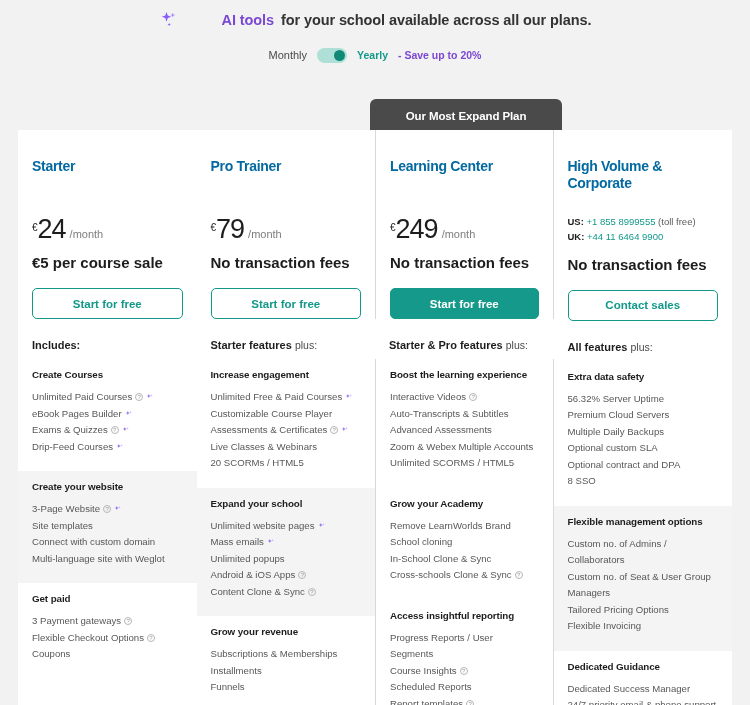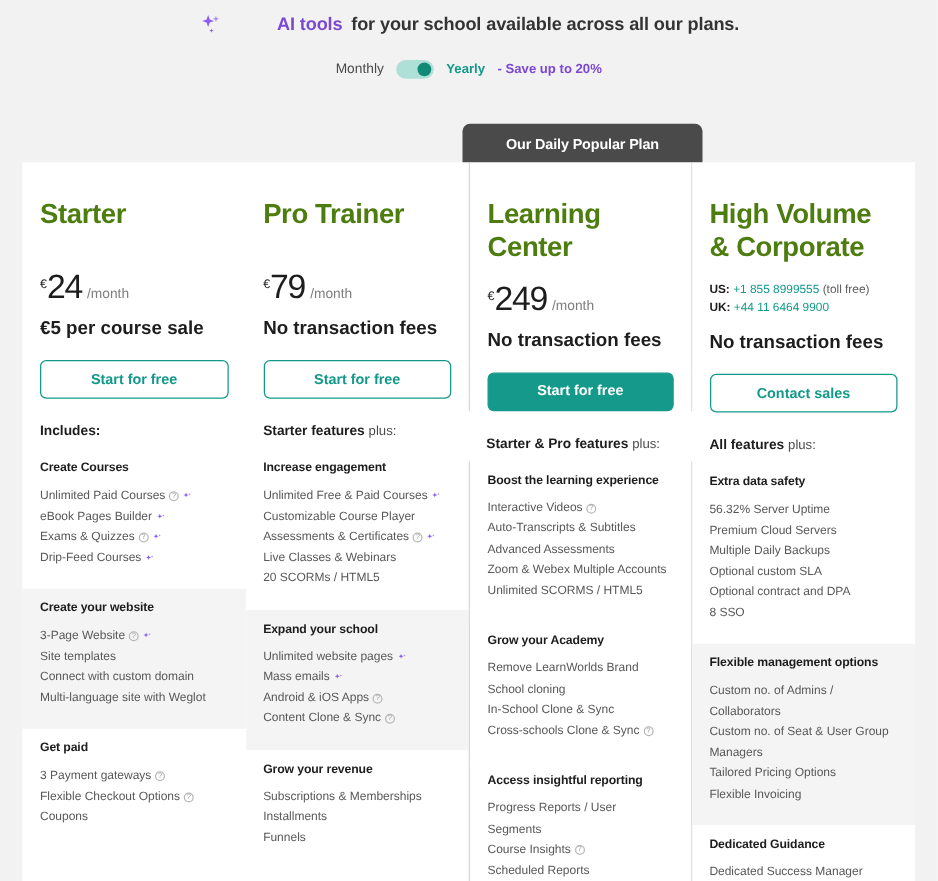--- a/index.html
+++ b/index.html
@@ -49,21 +49,21 @@
 
   .popular-badge {
     position: absolute; left: 370px; top: 99px; width: 192px; height: 34px;
     background: #4a4a4a; border-radius: 6px 6px 0 0;
     display: flex; align-items: center; justify-content: center;
     color: #fff; font-size: 11.5px; font-weight: 700; letter-spacing: -.1px;
   }
 
   .head { padding: 28px 14px 0 14px; }
   .plan-name {
-    font-size: 22px; font-weight: 700; color: #4d7c0f; line-height: 1.22;
+    font-size: 14px; font-weight: 700; color: #0369a1; line-height: 1.22;
     letter-spacing: -.3px; min-height: 44px;
   }
   .price-row { margin-top: 14px; display: flex; align-items: baseline; }
   .cur { font-size: 10px; color: #1d1d1d; align-self: flex-start; margin-top: 6px; font-weight: 500;}
   .amount { font-size: 27px; font-weight: 400; color: #1d1d1d; letter-spacing: -1px; line-height: 1; }
   .per { font-size: 11px; color: #7d7d7d; margin-left: 4px; }
   .sub-note { margin-top: 11px; font-size: 15px; font-weight: 700; color: #1d1d1d; }
   .contact { margin-top: 12px; font-size: 9.5px; line-height: 1.62; }
   .contact .ck { font-weight: 700; color: #1d1d1d; }
   .contact .tel { color: #13998a; }
@@ -115,21 +115,21 @@
 
 <div class="toggle-row">
   <span class="lbl-monthly">Monthly</span>
   <div class="switch">
     <div class="knob"></div>
   </div>
   <span class="lbl-yearly">Yearly</span>
   <span class="lbl-save">- Save up to 20%</span>
 </div>
 
-<div class="popular-badge">Our Daily Popular Plan</div>
+<div class="popular-badge">Our Most Expand Plan</div>
 
 <div class="cards" id="cards">
       <div class="col">
     <div class="head">
       <div class="plan-name">Starter</div>
       <div class="price-row">
          <span class="cur">€</span>
          <span class="amount">24</span>
          <span class="per">/month</span>
        </div>
@@ -277,20 +277,24 @@
               <path d="M17 4l.8 2.2 2.2.8-2.2.8-.8 2.2-.8-2.2-2.2-.8 2.2-.8z" fill="#a78bfa"></path>
             </svg>
       </div>
       <div class="feat">
         <span class="txt">Mass emails</span>
 
         <svg class="sparkle-sm" viewBox="0 0 24 24">
               <path d="M8.5 3l1.6 4.4 4.4 1.6-4.4 1.6L8.5 15l-1.6-4.4L2.5 9l4.4-1.6z" fill="#8b5cf6"></path>
               <path d="M17 4l.8 2.2 2.2.8-2.2.8-.8 2.2-.8-2.2-2.2-.8 2.2-.8z" fill="#a78bfa"></path>
             </svg>
+      </div>
+      <div class="feat">
+        <span class="txt">Unlimited popups</span>
+
       </div>
       <div class="feat">
         <span class="txt">Android &amp; iOS Apps</span>
         <span class="help">?</span>
 
       </div>
       <div class="feat">
         <span class="txt">Content Clone &amp; Sync</span>
         <span class="help">?</span>
 

